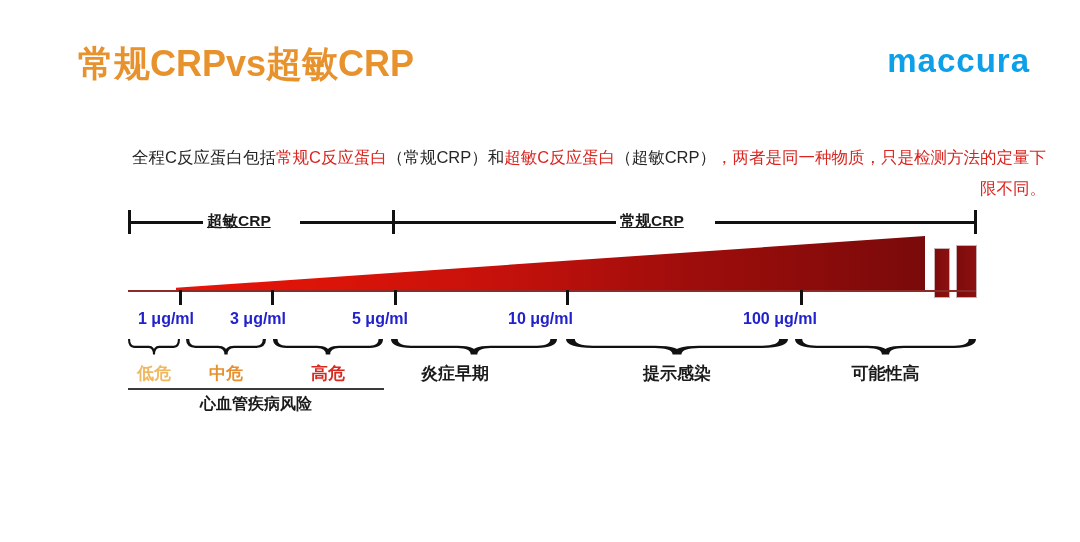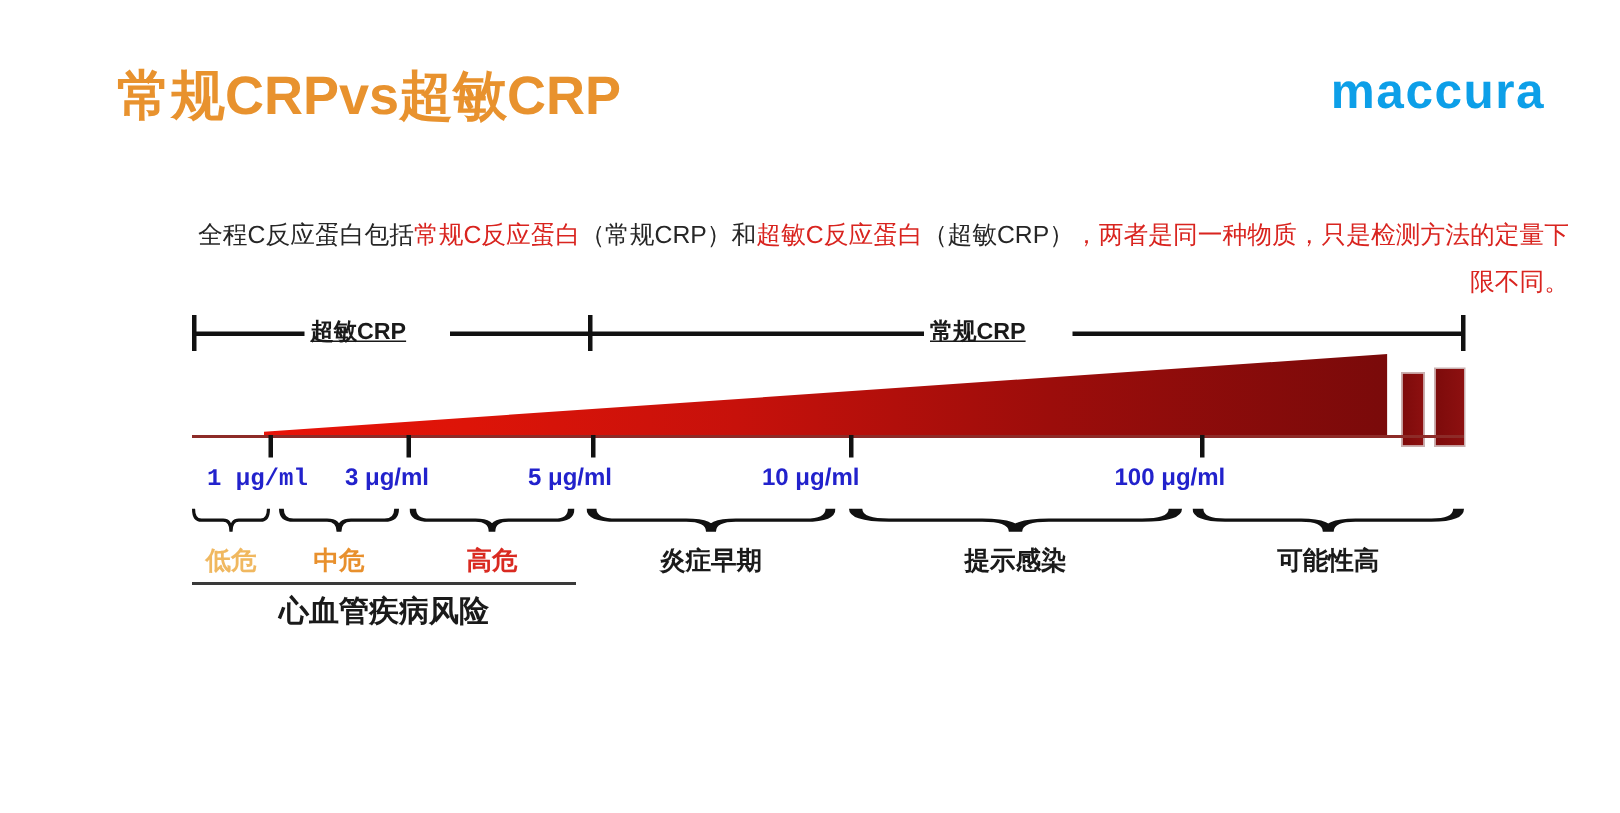--- a/index.html
+++ b/index.html
@@ -83,21 +83,21 @@
     line-height:23px;white-space:nowrap;
   }
   .cat.low{color:#f0b860;}
   .cat.mid{color:#e8902d;}
   .cat.high{color:#d92a21;}
   .cvd-rule{
     position:absolute;height:1.6px;background:#3a3a3a;
   }
   .cvd-label{
     position:absolute;text-align:center;
-    font-size:20px;font-weight:bold;color:#1a1a1a;white-space:nowrap;
+    font-size:16px;font-weight:bold;color:#1a1a1a;white-space:nowrap;
   }
 </style>
 </head>
 <body>
 
 <div class="slide">
 
   <div class="title">常规CRPvs超敏CRP</div>
   <div class="logo">maccura</div>
 
@@ -120,21 +120,21 @@
     <div class="wedge-area">
       <div class="wedge"></div>
       <div class="blk" style="left:934px;width:14px;height:48px;"></div>
       <div class="blk" style="left:956px;width:19px;height:51px;"></div>
     </div>
 
     <div class="scale">
       <div class="sline"></div>
 
       <div class="stick" style="left:179px;"></div>
-      <div class="svalue" style="left:138px;font-family:Liberation Mono, monospace;">1 μg/ml</div>
+      <div class="svalue" style="left:138px;">1 μg/ml</div>
 
       <div class="stick" style="left:271px;"></div>
       <div class="svalue" style="left:230px;">3 μg/ml</div>
 
       <div class="stick" style="left:394px;"></div>
       <div class="svalue" style="left:352px;">5 μg/ml</div>
 
       <div class="stick" style="left:566px;"></div>
       <div class="svalue" style="left:508px;">10 μg/ml</div>
 
@@ -176,21 +176,21 @@
     </div>
 
     <div class="cats">
       <div class="cat low" style="left:128px;width:52px;">低危</div>
       <div class="cat mid" style="left:186px;width:80px;">中危</div>
       <div class="cat high" style="left:273px;width:110px;">高危</div>
 
       <div class="cvd-rule" style="left:128px;top:26px;width:256px;"></div>
       <div class="cvd-label" style="left:128px;top:32px;width:256px;">心血管疾病风险</div>
 
-      <div class="cat" style="left:391px;width:166px;">炎症早期</div>
+      <div class="cat" style="left:372px;width:166px;">炎症早期</div>
 
       <div class="cat" style="left:566px;width:222px;">
         <div>提示感染</div>
       </div>
 
       <div class="cat" style="left:795px;width:181px;">
         <div>可能性高</div>
       </div>
     </div>
 

